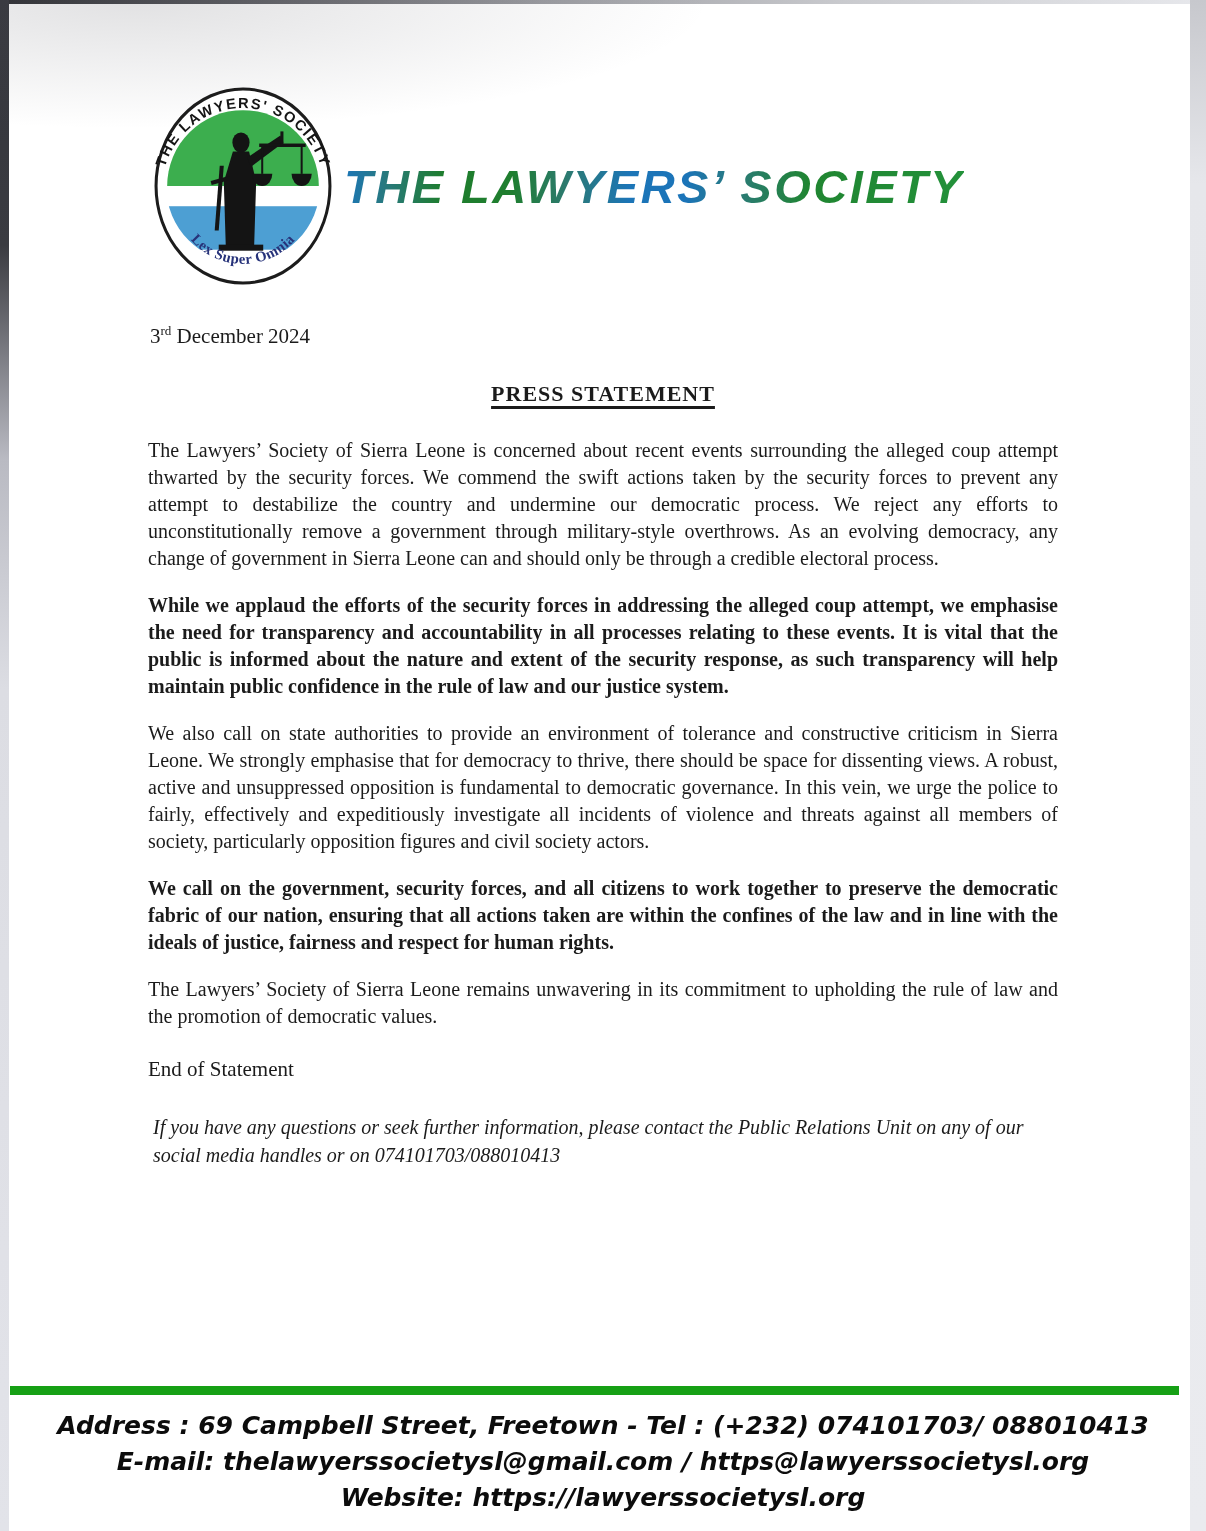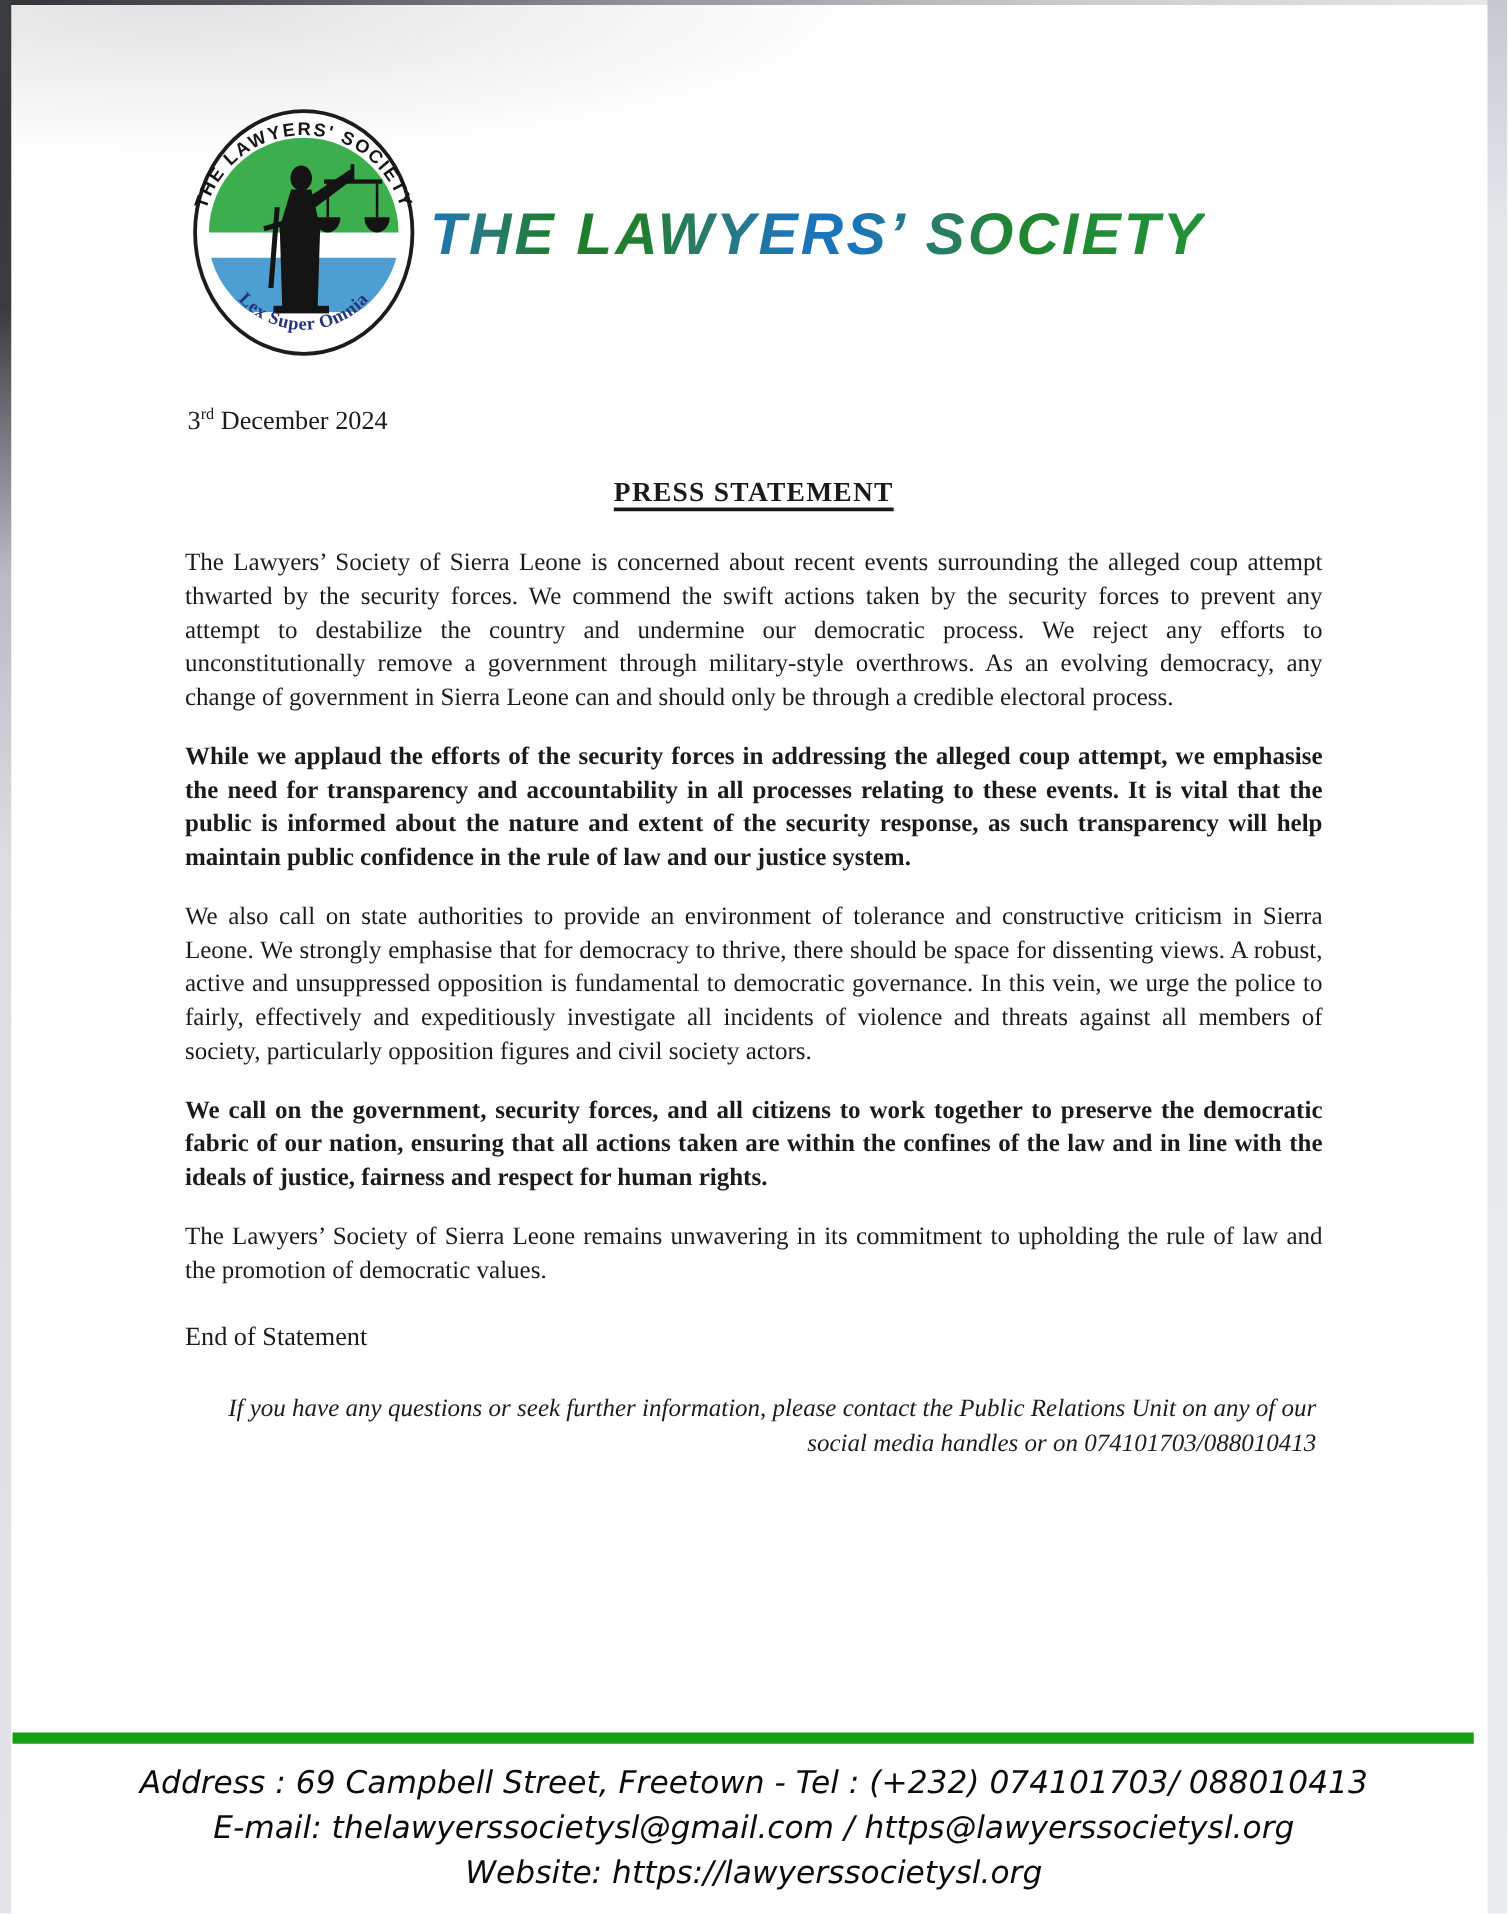--- a/index.html
+++ b/index.html
@@ -71,34 +71,34 @@
   }
   .para{
     text-align:justify;margin:0 0 20px 0;
     text-justify:inter-word;
   }
   .para.bold{font-weight:700;}
   .end-note{
     text-align:left;font-weight:400;font-size:21px;margin:26px 0 30px 0;
   }
   .contact-note{
-    text-align:right;font-style:italic;font-size:20px;line-height:28px;
+    text-align:left;font-style:italic;font-size:20px;line-height:28px;
     margin:0 auto;width:900px;
   }
 
   
   .green-bar{
     position:absolute;top:1386px;left:10px;right:27px;height:9px;
     background:var(--bar-green,#16a015);
   }
   .footer{
     position:absolute;top:1408px;left:0;width:100%;
     text-align:center;
     font-family:"DejaVu Sans", sans-serif;
-    font-weight:400;font-style:italic;
+    font-weight:700;font-style:italic;
     font-size:25px;line-height:36px;color:#0c0c0c;
     letter-spacing:0px;
   }
 </style>
 </head>
 <body>
 
 <div class="page">
   <div class="edge-top"></div>
   <div class="edge-left"></div>

